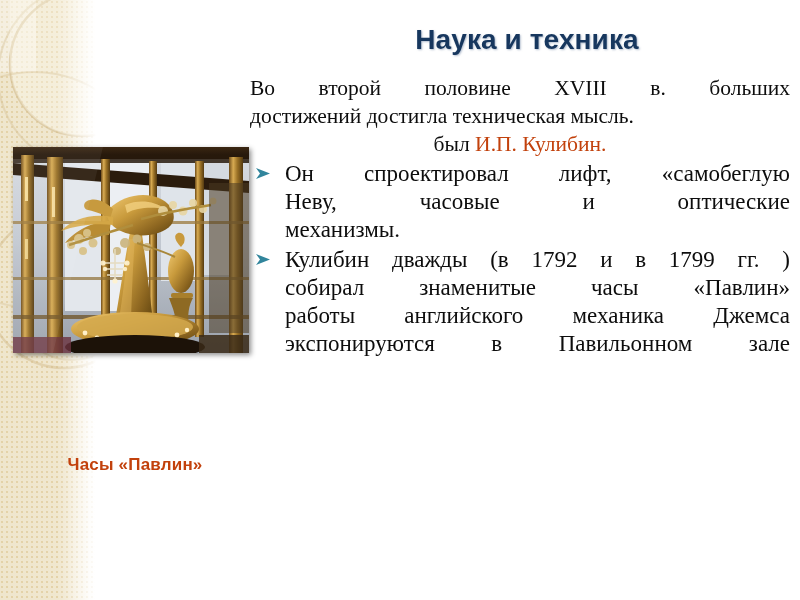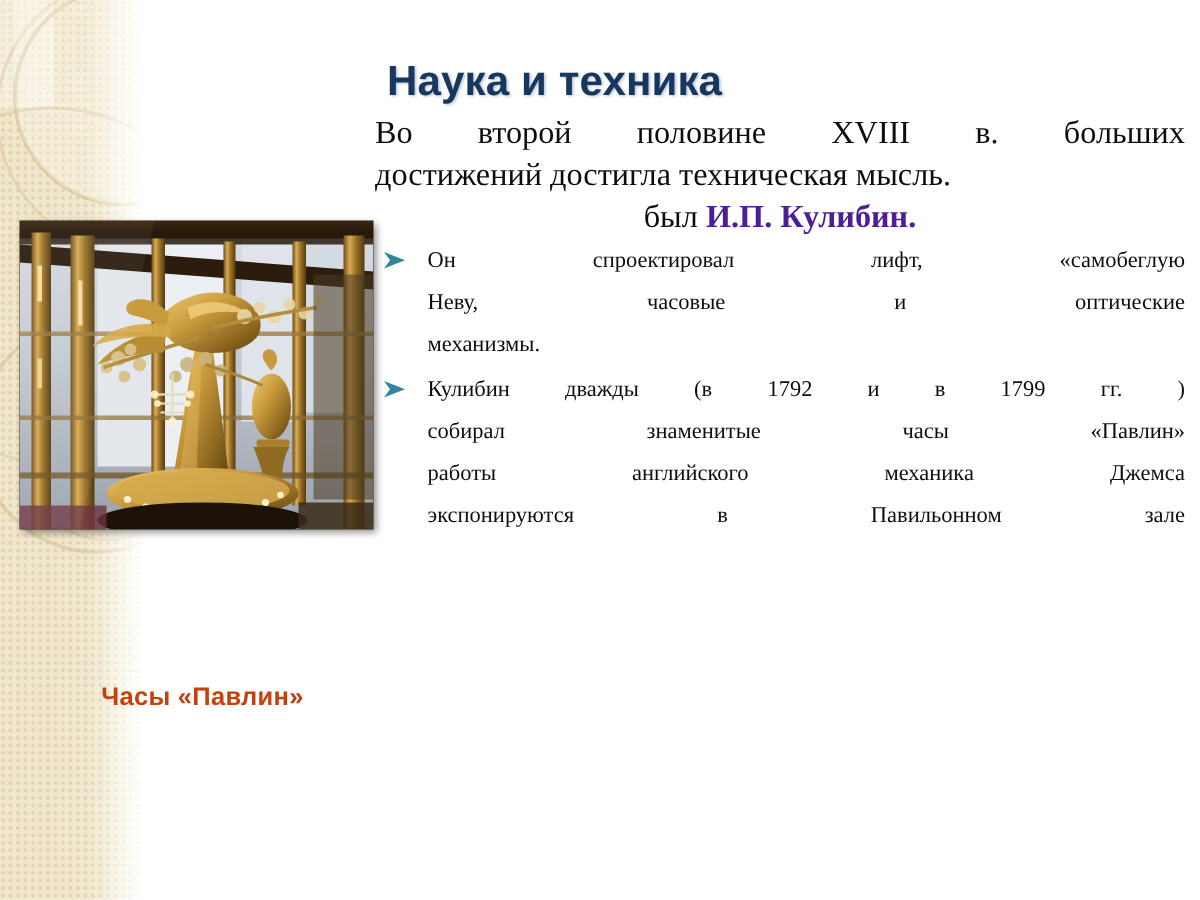--- a/index.html
+++ b/index.html
@@ -93,23 +93,23 @@
     font-weight: bold;
     font-size: 17px;
     color: #c2410c;
     letter-spacing: 0.2px;
   }
 
   
   .title {
     position: absolute;
     left: 258px;
-    top: 38px;
+    top: 24px;
     width: 538px;
-    text-align: left;
+    text-align: center;
     font-family: "Liberation Sans", sans-serif;
     font-weight: bold;
     font-size: 28px;
     color: #17375e;
     text-shadow: 1px 1px 2px rgba(120,140,170,0.55);
     letter-spacing: 0.1px;
   }
 
   
   .body-area {
@@ -138,35 +138,35 @@
   }
 
   .p-intro {
     margin-bottom: 0px;
   }
   .p-famous {
     margin-top: 0px;
     text-align: center;
   }
   .red-bold {
-    color: #4c1d95;
-    font-weight: bold;
+    color: #c2410c;
+    font-weight: normal;
   }
 
   .bullets {
     margin: 0;
     padding: 0;
     list-style: none;
   }
   .bullet-item {
     position: relative;
     padding-left: 35px;
     margin-top: 2px;
     font-family: "Liberation Serif", serif;
-    font-size: 15px;
+    font-size: 23px;
     line-height: 28px;
     color: #0d0d0d;
     text-align: justify;
   }
   .bullet-item .bullet-icon {
     position: absolute;
     left: 5px;
     top: 5px;
     width: 17px;
     height: 17px;

